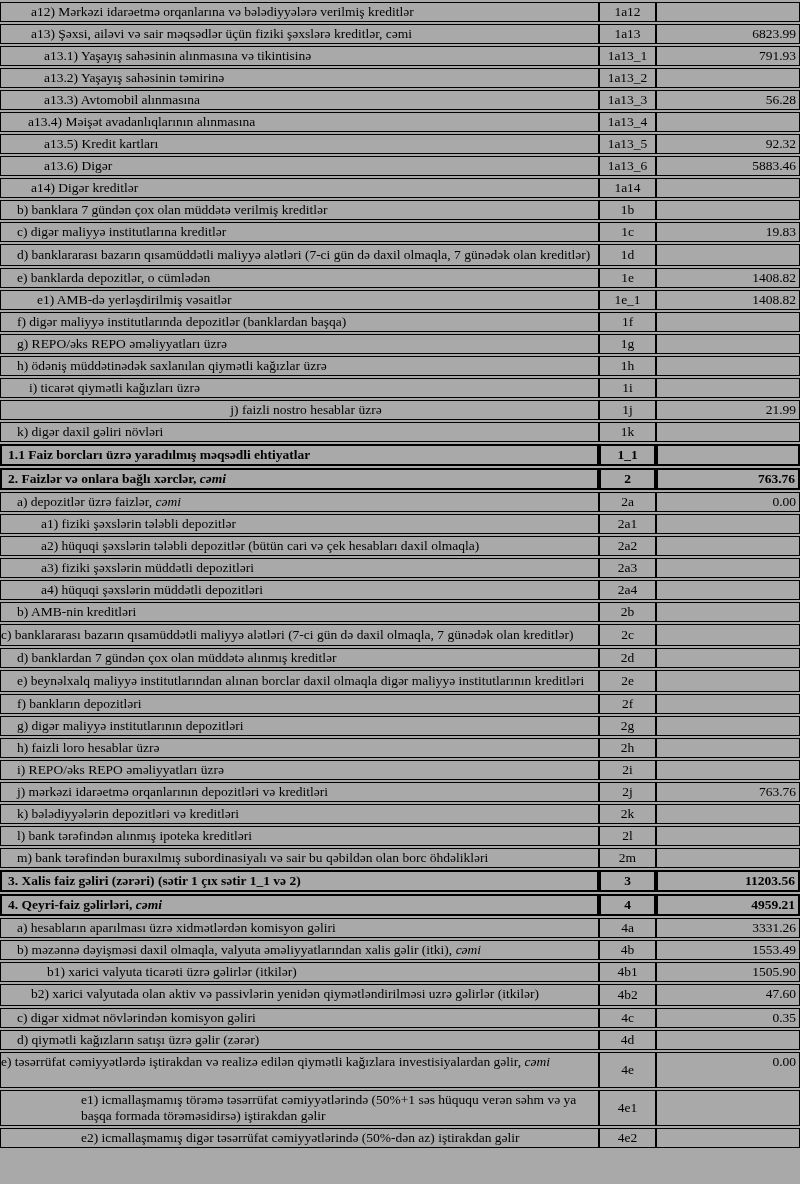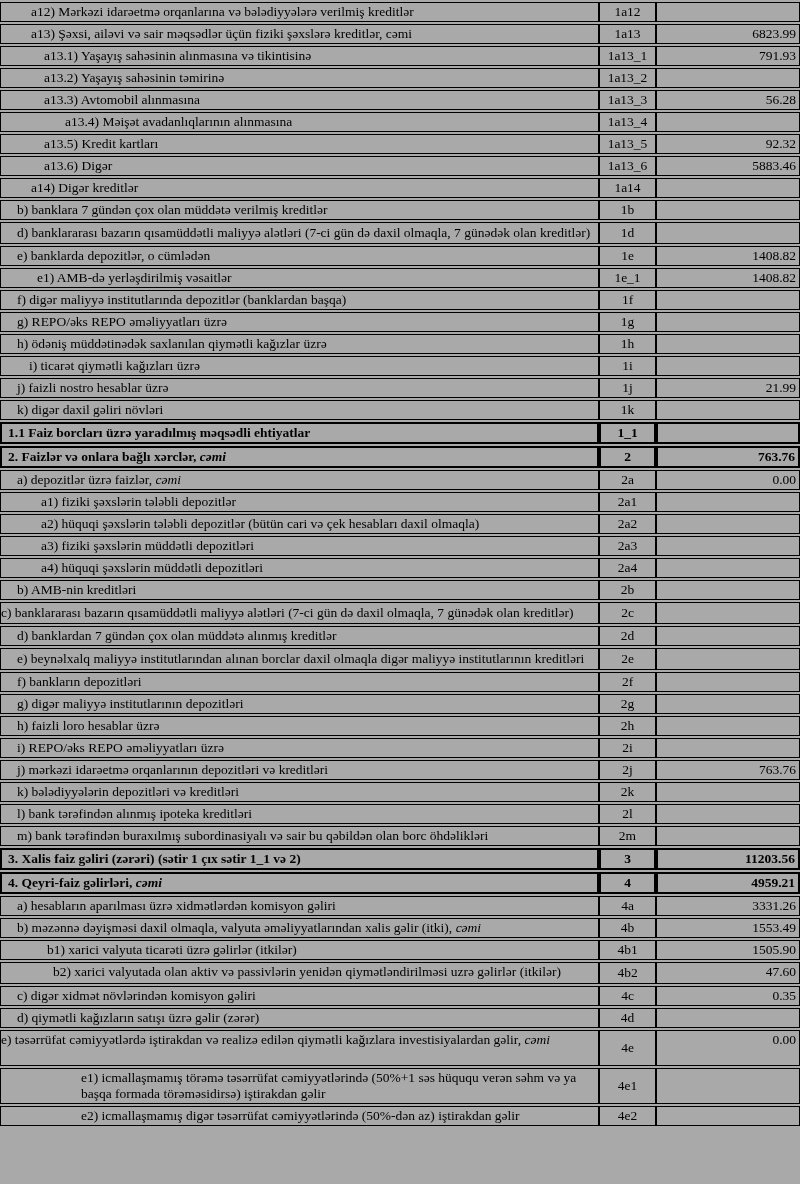--- a/index.html
+++ b/index.html
@@ -68,21 +68,21 @@
         <td class="label" style="padding-left: 43px;">a13.2) Yaşayış sahəsinin təmirinə</td>
         <td class="code">1a13_2</td>
         <td class="value"></td>
       </tr>
       <tr class="">
         <td class="label" style="padding-left: 43px;">a13.3) Avtomobil alınmasına</td>
         <td class="code">1a13_3</td>
         <td class="value">56.28</td>
       </tr>
       <tr class="">
-        <td class="label" style="padding-left: 64px;">a13.4) Məişət avadanlıqlarının alınmasına</td>
+        <td class="label" style="padding-left: 27px;">a13.4) Məişət avadanlıqlarının alınmasına</td>
         <td class="code">1a13_4</td>
         <td class="value"></td>
       </tr>
       <tr class="">
         <td class="label" style="padding-left: 43px;">a13.5) Kredit kartları</td>
         <td class="code">1a13_5</td>
         <td class="value">92.32</td>
       </tr>
       <tr class="">
         <td class="label" style="padding-left: 43px;">a13.6) Digər</td>
@@ -92,20 +92,25 @@
       <tr class="">
         <td class="label" style="padding-left: 30px;">a14) Digər kreditlər</td>
         <td class="code">1a14</td>
         <td class="value"></td>
       </tr>
       <tr class="">
         <td class="label" style="padding-left: 16px;">b) banklara 7 gündən çox olan müddətə verilmiş kreditlər</td>
         <td class="code">1b</td>
         <td class="value"></td>
       </tr>
+      <tr class="">
+        <td class="label" style="padding-left: 16px;">c) digər maliyyə institutlarına kreditlər</td>
+        <td class="code">1c</td>
+        <td class="value">19.83</td>
+      </tr>
       <tr class="h2">
         <td class="label" style="padding-left: 16px;">d) banklararası bazarın qısamüddətli maliyyə alətləri (7-ci gün də daxil olmaqla, 7 günədək olan kreditlər)</td>
         <td class="code">1d</td>
         <td class="value"></td>
       </tr>
       <tr class="">
         <td class="label" style="padding-left: 16px;">e) banklarda depozitlər, o cümlədən</td>
         <td class="code">1e</td>
         <td class="value">1408.82</td>
       </tr>
@@ -128,21 +133,21 @@
         <td class="label" style="padding-left: 16px;">h) ödəniş müddətinədək saxlanılan qiymətli kağızlar üzrə</td>
         <td class="code">1h</td>
         <td class="value"></td>
       </tr>
       <tr class="">
         <td class="label" style="padding-left: 28px;">i) ticarət qiymətli kağızları üzrə</td>
         <td class="code">1i</td>
         <td class="value"></td>
       </tr>
       <tr class="">
-        <td class="label" style="padding-left: 16px;">j) faizli nostro hesablar üzrə</td>
+        <td class="label" style="padding-left: 16px; text-align: center;">j) faizli nostro hesablar üzrə</td>
         <td class="code">1j</td>
         <td class="value">21.99</td>
       </tr>
       <tr class="">
         <td class="label" style="padding-left: 16px;">k) digər daxil gəliri növləri</td>
         <td class="code">1k</td>
         <td class="value"></td>
       </tr>
       <tr class="bold">
         <td class="label" style="padding-left: 6px;">1.1 Faiz borcları üzrə yaradılmış məqsədli ehtiyatlar</td>
@@ -258,21 +263,21 @@
         <td class="label" style="padding-left: 16px;">b) məzənnə dəyişməsi daxil olmaqla, valyuta əməliyyatlarından xalis gəlir (itki), <i>cəmi</i></td>
         <td class="code">4b</td>
         <td class="value">1553.49</td>
       </tr>
       <tr class="">
         <td class="label" style="padding-left: 46px;">b1) xarici valyuta ticarəti üzrə gəlirlər (itkilər)</td>
         <td class="code">4b1</td>
         <td class="value">1505.90</td>
       </tr>
       <tr class="h2 vtop">
-        <td class="label" style="padding-left: 52px;">b2) xarici valyutada olan aktiv və passivlərin yenidən qiymətləndirilməsi uzrə gəlirlər (itkilər)</td>
+        <td class="label" style="padding-left: 30px;">b2) xarici valyutada olan aktiv və passivlərin yenidən qiymətləndirilməsi uzrə gəlirlər (itkilər)</td>
         <td class="code">4b2</td>
         <td class="value">47.60</td>
       </tr>
       <tr class="">
         <td class="label" style="padding-left: 16px;">c) digər xidmət növlərindən komisyon gəliri</td>
         <td class="code">4c</td>
         <td class="value">0.35</td>
       </tr>
       <tr class="">
         <td class="label" style="padding-left: 16px;">d) qiymətli kağızların satışı üzrə gəlir (zərər)</td>

